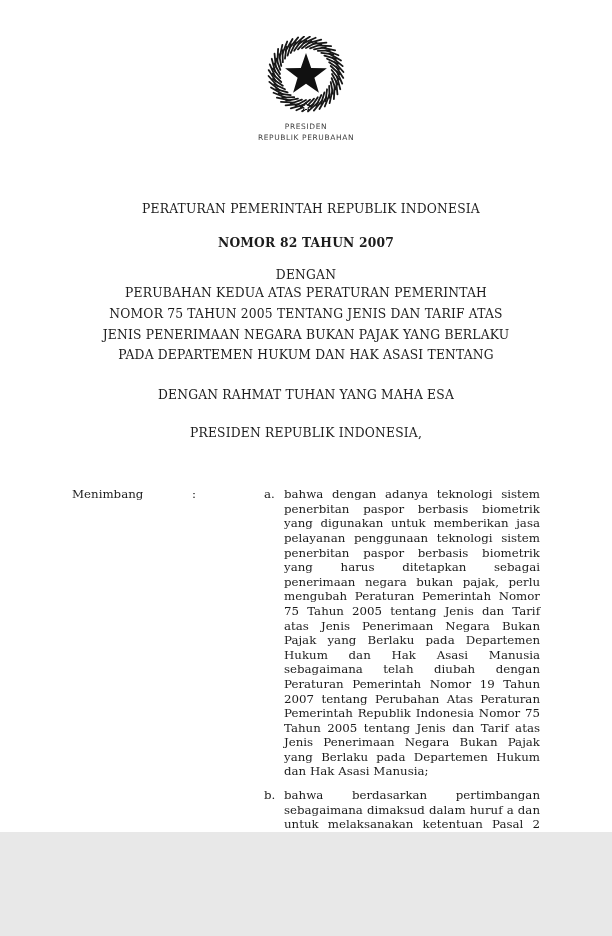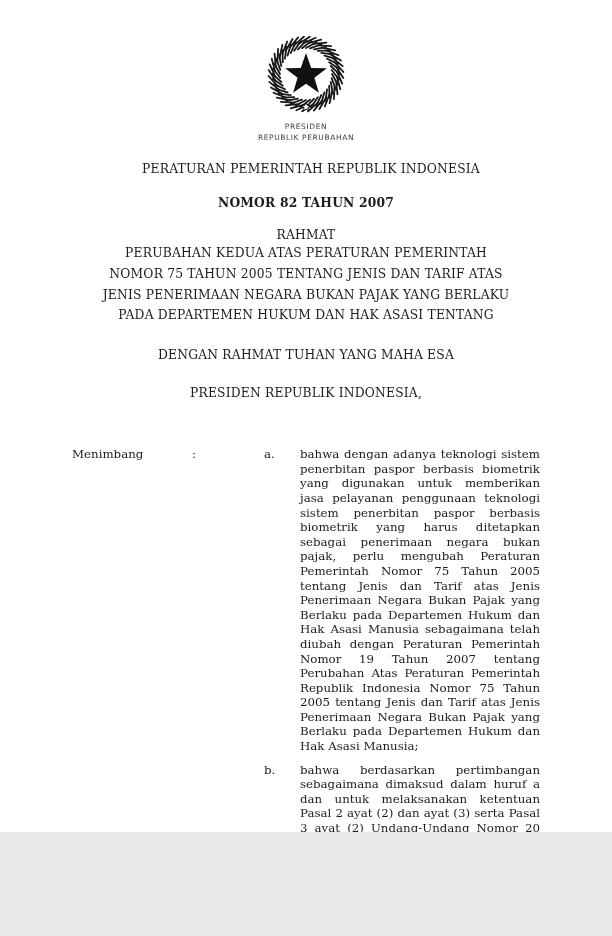--- a/index.html
+++ b/index.html
@@ -10,37 +10,37 @@
   }
   .emblem{margin-top:36px;display:flex;justify-content:center;}
   .emblem svg{display:block;}
   #wreath line{stroke:#171717;stroke-width:1.8;stroke-linecap:round;}
   .emblem-caption{
     margin-top:7px;text-align:center;
     font-family:"DejaVu Sans","Liberation Sans",sans-serif;
     font-size:7.5px;line-height:11px;letter-spacing:0.6px;color:#3d3d3d;
   }
   .h{font-size:12.3px;line-height:15px;letter-spacing:0.2px;text-align:center;}
-  .title-main{margin-top:19px;padding-left:10px;}
+  .title-main{margin-top:59px;padding-left:10px;}
   .title-number{margin-top:18px;font-weight:bold;}
   .title-about{margin-top:18px;}
   .subject{text-align:center;font-size:12.3px;line-height:20.8px;letter-spacing:0.2px;}
   .invocation{margin-top:22px;}
   .authority{margin-top:23px;}
   .considering{
     display:flex;margin:46px 72px 0 72px;
     font-size:11.8px;line-height:14.6px;gap:48px;
   }
   .c-label{width:72px;flex:none;}
   .c-colon{width:24px;flex:none;}
   .c-items{flex:1;min-width:0;}
   .c-item{display:flex;}
   .c-item + .c-item{margin-top:9px;}
   .c-letter{width:20px;flex:none;}
-  .c-text{flex:1;min-width:0;text-align:justify;margin-left:16px;}
+  .c-text{flex:1;min-width:0;text-align:justify;}
   .catchword{position:absolute;top:866px;right:72px;font-size:11.8px;}
 </style>
 </head>
 <body>
 
 <div class="page">
 
   <div class="emblem">
     <svg width="90" height="78" viewBox="0 0 90 78">
       <g id="wreath" fill="none">
@@ -130,21 +130,21 @@
     </svg>
   </div>
 
   <div class="emblem-caption">
     <div>PRESIDEN</div>
     <div>REPUBLIK PERUBAHAN</div>
   </div>
 
   <div class="h title-main">PERATURAN PEMERINTAH REPUBLIK INDONESIA</div>
   <div class="h title-number">NOMOR 82 TAHUN 2007</div>
-  <div class="h title-about">RAHMAT</div>
+  <div class="h title-about">DENGAN</div>
 
   <div class="subject">
     <div>PERUBAHAN KEDUA ATAS PERATURAN PEMERINTAH</div>
     <div>NOMOR 75 TAHUN 2005 TENTANG JENIS DAN TARIF ATAS</div>
     <div>JENIS PENERIMAAN NEGARA BUKAN PAJAK YANG BERLAKU</div>
     <div>PADA DEPARTEMEN HUKUM DAN HAK ASASI TENTANG</div>
   </div>
 
   <div class="h invocation">DENGAN RAHMAT TUHAN YANG MAHA ESA</div>
   <div class="h authority">PRESIDEN REPUBLIK INDONESIA,</div>

